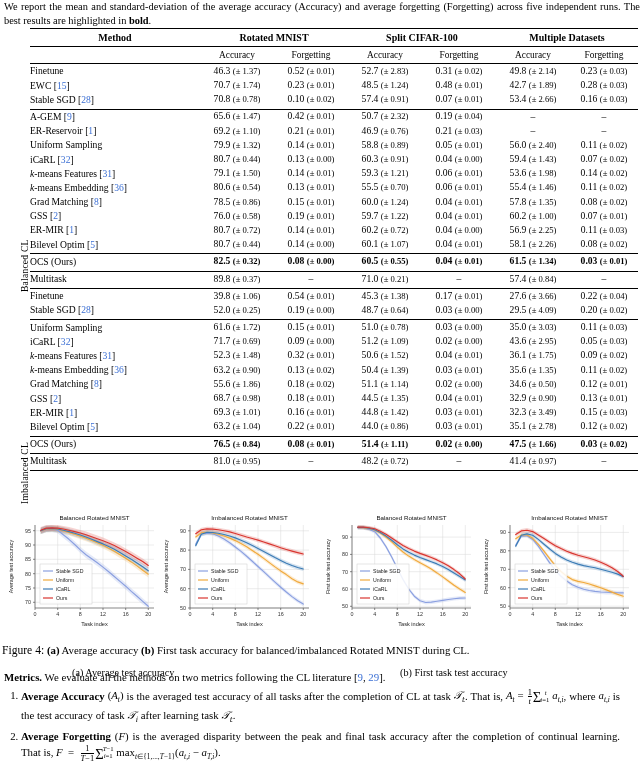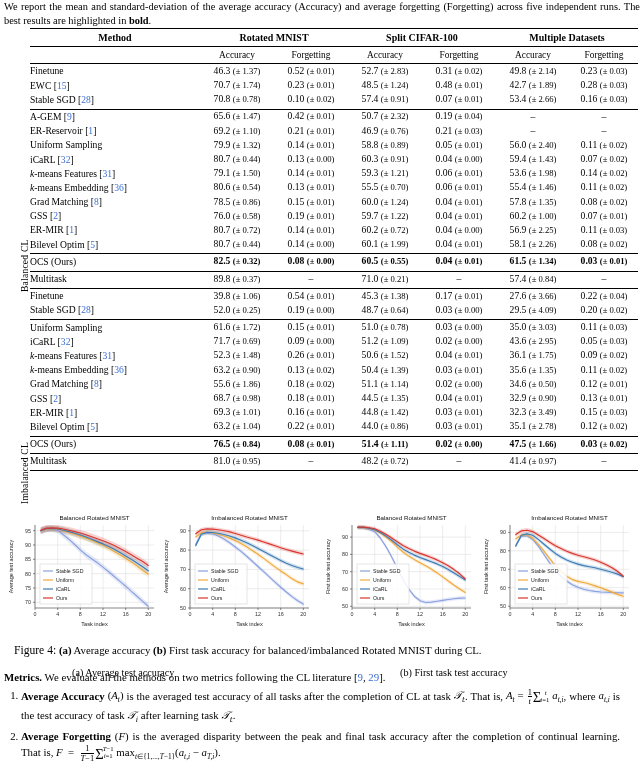--- a/index.html
+++ b/index.html
@@ -49,21 +49,21 @@
   #chart0{left:5px;}
   #chart1{left:160px;}
   #chart2{left:322px;}
   #chart3{left:480px;}
   .chart svg{display:block;}
 
   
   .subcap{position:absolute;font-size:10.2px;margin-top:40px;}
   #subcap-a{left:72px;top:627px;}
   #subcap-b{left:400px;top:627px;}
-  .figcap{position:absolute;left:14px;top:643px;width:620px;font-size:10.8px;line-height:14px;}
+  .figcap{position:absolute;left:2px;top:643px;width:620px;font-size:10.8px;line-height:14px;}
   .figcap .fignum{font-size:11.6px;}
   .figcap b{font-weight:bold;}
 
   
   .metrics{position:absolute;left:4px;top:670px;width:634px;font-size:10.8px;line-height:15.5px;}
   .metrics .lead{font-weight:bold;}
   ol.mlist{margin:2px 0 0 0;padding-left:17px;}
   ol.mlist li{margin:0 18px 1px 0;text-align:justify;}
   ol.mlist li b{font-weight:bold;}
   .mathi{font-style:italic;font-family:"Liberation Serif",serif;}
@@ -222,21 +222,21 @@
             <td class="num"><span class="">0.14</span> <span class="pm">(± 0.01)</span></td>
             <td class="num"><span class="">60.2</span> <span class="pm">(± 0.72)</span></td>
             <td class="num"><span class="">0.04</span> <span class="pm">(± 0.00)</span></td>
             <td class="num"><span class="">56.9</span> <span class="pm">(± 2.25)</span></td>
             <td class="num"><span class="">0.11</span> <span class="pm">(± 0.03)</span></td>
           </tr>
           <tr class="datarow ">
             <td class="methodcell">Bilevel Optim [<span class="ref">5</span>]</td>
             <td class="num"><span class="">80.7</span> <span class="pm">(± 0.44)</span></td>
             <td class="num"><span class="">0.14</span> <span class="pm">(± 0.00)</span></td>
-            <td class="num"><span class="">60.1</span> <span class="pm">(± 1.99)</span></td>
+            <td class="num"><span class="">60.1</span> <span class="pm">(± 1.07)</span></td>
             <td class="num"><span class="">0.04</span> <span class="pm">(± 0.01)</span></td>
             <td class="num"><span class="">58.1</span> <span class="pm">(± 2.26)</span></td>
             <td class="num"><span class="">0.08</span> <span class="pm">(± 0.02)</span></td>
           </tr>
           <tr class="spacer-row">
             <td colspan="7"></td>
           </tr>
           <tr class="datarow rule-thin">
             <td class="methodcell">OCS (Ours)</td>
             <td class="num"><span class="bold">82.5</span> <span class="pm bold">(± 0.32)</span></td>
@@ -296,21 +296,21 @@
             <td class="num"><span class="">71.7</span> <span class="pm">(± 0.69)</span></td>
             <td class="num"><span class="">0.09</span> <span class="pm">(± 0.00)</span></td>
             <td class="num"><span class="">51.2</span> <span class="pm">(± 1.09)</span></td>
             <td class="num"><span class="">0.02</span> <span class="pm">(± 0.00)</span></td>
             <td class="num"><span class="">43.6</span> <span class="pm">(± 2.95)</span></td>
             <td class="num"><span class="">0.05</span> <span class="pm">(± 0.03)</span></td>
           </tr>
           <tr class="datarow ">
             <td class="methodcell"><span class="ital">k</span>-means Features [<span class="ref">31</span>]</td>
             <td class="num"><span class="">52.3</span> <span class="pm">(± 1.48)</span></td>
-            <td class="num"><span class="">0.26</span> <span class="pm">(± 0.01)</span></td>
+            <td class="num"><span class="">0.32</span> <span class="pm">(± 0.01)</span></td>
             <td class="num"><span class="">50.6</span> <span class="pm">(± 1.52)</span></td>
             <td class="num"><span class="">0.04</span> <span class="pm">(± 0.01)</span></td>
             <td class="num"><span class="">36.1</span> <span class="pm">(± 1.75)</span></td>
             <td class="num"><span class="">0.09</span> <span class="pm">(± 0.02)</span></td>
           </tr>
           <tr class="datarow ">
             <td class="methodcell"><span class="ital">k</span>-means Embedding [<span class="ref">36</span>]</td>
             <td class="num"><span class="">63.2</span> <span class="pm">(± 0.90)</span></td>
             <td class="num"><span class="">0.13</span> <span class="pm">(± 0.02)</span></td>
             <td class="num"><span class="">50.4</span> <span class="pm">(± 1.39)</span></td>

